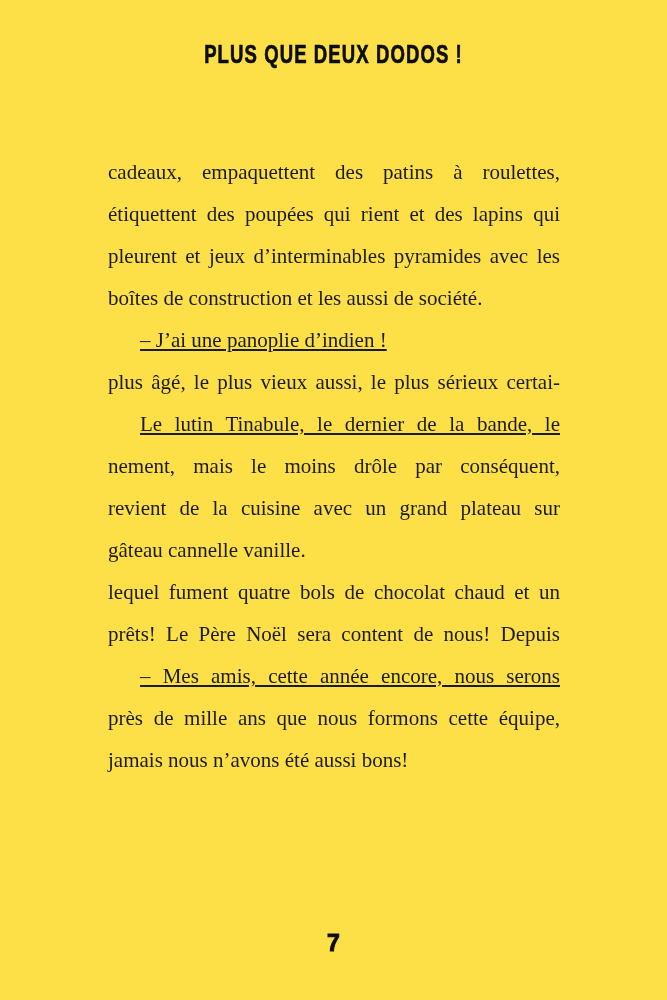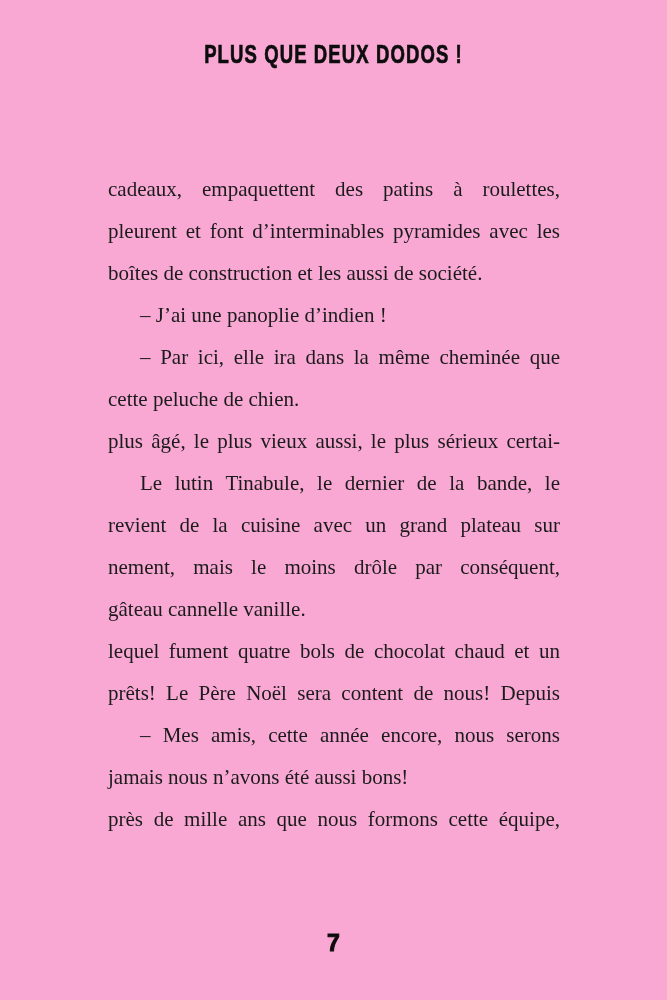--- a/index.html
+++ b/index.html
@@ -5,52 +5,52 @@
   * { box-sizing: border-box; }
   html, body { margin: 0; padding: 0; }
   body {
     width: 667px; height: 1000px;
     background: #ffffff;
     overflow: hidden;
   }
   .page {
     position: relative;
     width: 667px; height: 1000px;
-    background: #f9a8d4;
+    background: #fde047;
     font-family: "Liberation Serif", serif;
   }
   .chapter-title {
     position: absolute;
     top: 40px; left: 0;
     width: 667px;
     text-align: center;
     font-family: "Liberation Sans", sans-serif;
     font-weight: bold;
     font-size: 25px;
     letter-spacing: 1.5px;
     color: #0d0d0d;
     -webkit-text-stroke: 0.7px #0d0d0d;
     transform: scaleX(0.74);
     white-space: nowrap;
   }
   .text-block {
     position: absolute;
-    left: 108px; top: 168px;
+    left: 108px; top: 151px;
     width: 452px;
     font-size: 21px;
     line-height: 42px;
     color: #1b1b1b;
   }
   .line {
     text-align: justify;
     text-align-last: justify;
     white-space: normal;
   }
   .line.last { text-align-last: left; }
-  .line.ind  { text-indent: 32px; }
+  .line.ind  { text-indent: 32px; text-decoration: underline; }
   .folio {
     position: absolute;
     top: 930px; left: 0;
     width: 667px;
     text-align: center;
     font-family: "Liberation Sans", sans-serif;
     font-weight: bold;
     font-size: 23px;
     color: #0d0d0d;
     -webkit-text-stroke: 1px #0d0d0d;
@@ -60,46 +60,43 @@
 <body>
 
 <div class="page">
 
   <div class="chapter-title">PLUS QUE DEUX DODOS !</div>
 
   <div class="text-block">
 
     <div class="para">
       <div class="line">cadeaux, empaquettent des patins à roulettes,</div>
-      <div class="line">pleurent et font d’interminables pyramides avec les</div>
+      <div class="line">étiquettent des poupées qui rient et des lapins qui</div>
+      <div class="line">pleurent et jeux d’interminables pyramides avec les</div>
       <div class="line last">boîtes de construction et les aussi de société.</div>
     </div>
 
     <div class="para">
       <div class="line ind last">– J’ai une panoplie d’indien !</div>
     </div>
 
-    <div class="para">
-      <div class="line ind">– Par ici, elle ira dans la même cheminée que</div>
-      <div class="line last">cette peluche de chien.</div>
-    </div>
 
     <div class="para">
       <div class="line">plus âgé, le plus vieux aussi, le plus sérieux certai-</div>
       <div class="line ind">Le lutin Tinabule, le dernier de la bande, le</div>
+      <div class="line">nement, mais le moins drôle par conséquent,</div>
       <div class="line">revient de la cuisine avec un grand plateau sur</div>
-      <div class="line">nement, mais le moins drôle par conséquent,</div>
       <div class="line last">gâteau cannelle vanille.</div>
       <div class="line">lequel fument quatre bols de chocolat chaud et un</div>
     </div>
 
     <div class="para">
       <div class="line">prêts! Le Père Noël sera content de nous! Depuis</div>
       <div class="line ind">– Mes amis, cette année encore, nous serons</div>
+      <div class="line">près de mille ans que nous formons cette équipe,</div>
       <div class="line last">jamais nous n’avons été aussi bons!</div>
-      <div class="line">près de mille ans que nous formons cette équipe,</div>
     </div>
 
   </div>
 
   <div class="folio">7</div>
 
 </div>
 
 </body></html>

